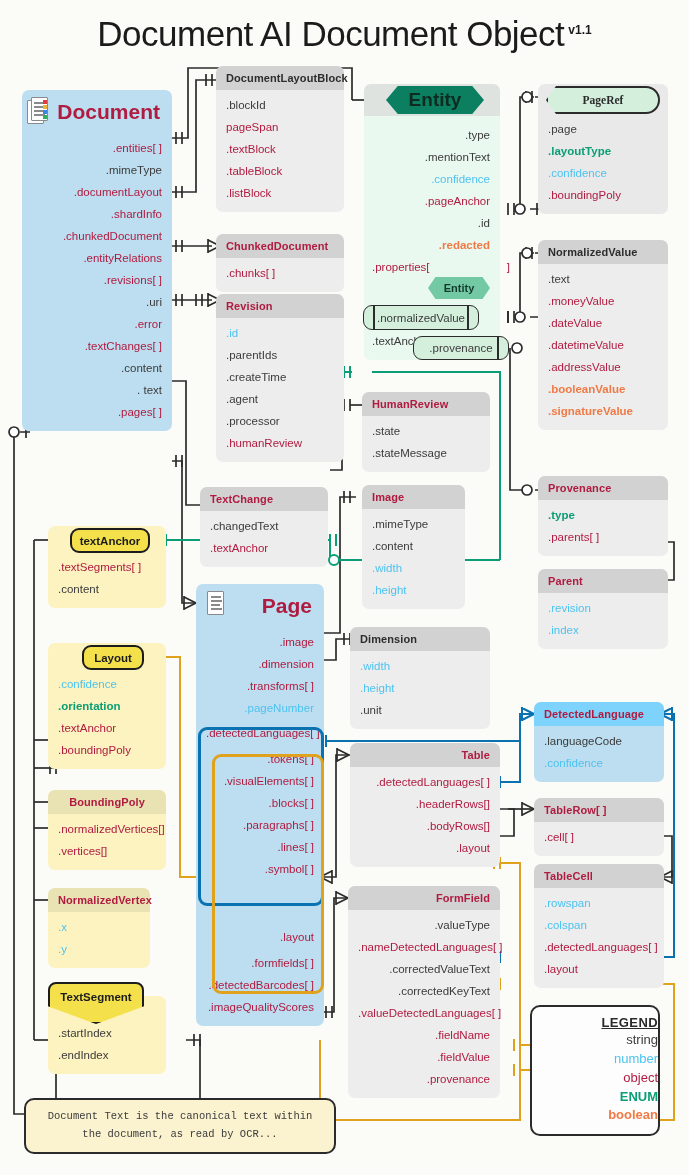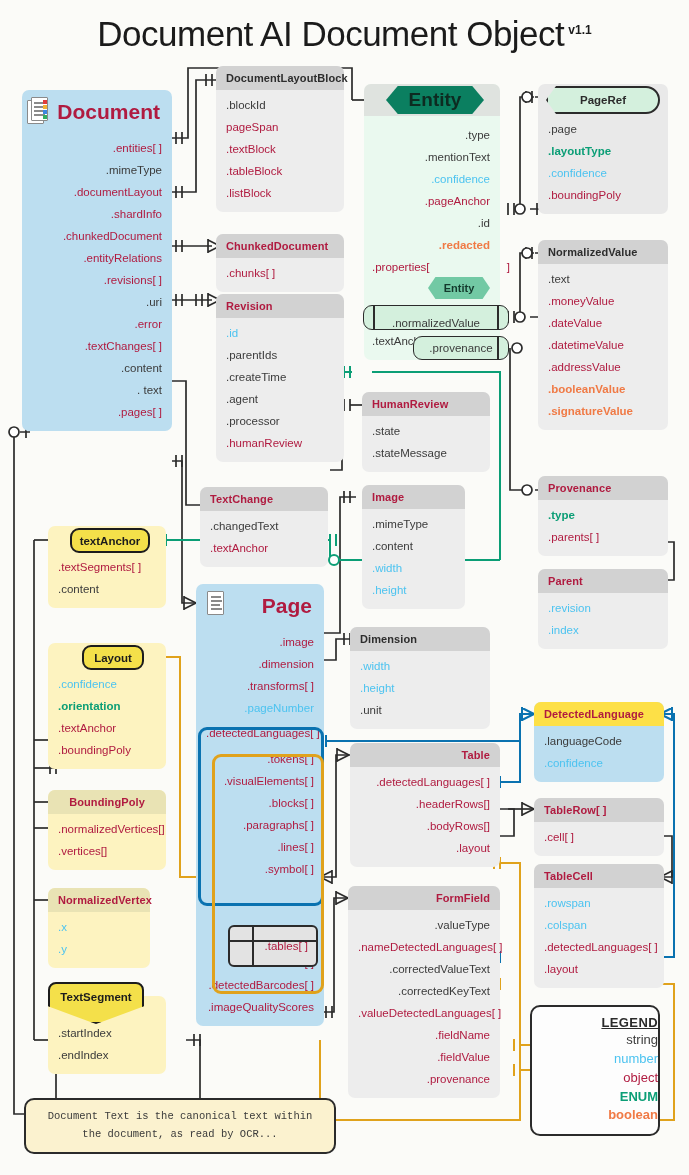--- a/index.html
+++ b/index.html
@@ -41,21 +41,21 @@
   .pal-blue       { background:#bcdef0; }
   .pal-green      { background:#eaf9ef; }
   .pal-green .hdr { background:#dfe3df; }
   .pal-mint       { background:#e9e9e9; }
   .pal-mint .hdr  { background:#d6f0dd; }
   .pal-gray       { background:#ededed; }
   .pal-gray .hdr  { background:#d2d2d2; }
   .pal-yellow     { background:#fdf3c0; }
   .pal-yellow .hdr{ background:#e9e3b4; }
   .pal-dl         { background:#bcdef0; }
-  .pal-dl .hdr    { background:#fde047; }
+  .pal-dl .hdr    { background:#7dd3fc; }
 
   .hdr-dark { color:#2d2d2d !important; }
 
   
   .bighdr { font-size:21px; font-weight:700; color:#b01b40; text-align:right;
             padding:7px 12px 7px 10px; display:flex; align-items:center; justify-content:flex-end; gap:6px;}
 
   
   .doc-ico { width:24px; height:29px; position:relative; flex:0 0 auto; margin-right:auto;}
   .doc-ico .pg { position:absolute; background:#fff; border:1.4px solid #8a8a8a; border-radius:1px;}
@@ -103,21 +103,21 @@
   
   .cyl { position:absolute; z-index:5; background:#d4f0dd; border:1.6px solid #2b2b2b;
          border-radius:9px; display:flex; align-items:center; justify-content:center;
          font-size:11.5px; color:#3b3b3b; }
   .cyl .endL { position:absolute; left:9px; top:0; bottom:0; width:1.6px; background:#2b2b2b;}
   .cyl .endR { position:absolute; right:9px; top:0; bottom:0; width:1.6px; background:#2b2b2b;}
 
   
   .stadium { border:2.2px solid #2b2b2b; border-radius:14px; background:#d4f0dd;
              font-weight:700; font-size:11.5px; color:#2b2b2b;
-             display:flex; align-items:center; justify-content:center;}
+             display:flex; align-items:center; justify-content:center;font-family:Liberation Serif, serif;}
   .tag-yellow { background:#f4e04a; border:2.2px solid #1c1c1c;
                 font-weight:700; font-size:11.5px; color:#1c1c1c;
                 display:flex; align-items:center; justify-content:center; }
 </style>
 </head>
 <body>
 
 <div id="canvas">
 
   <svg class="wires" viewBox="0 0 689 1175">
@@ -375,21 +375,21 @@
   </div>
 
   <div class="hexbox" style="left:386px; top:86px; width:98px; height:28px;">
     <div class="hex" style="width:100%;height:100%;font-size:19px;color:#0d2b21;background:#0b7f60;">Entity</div>
   </div>
 
   <div class="hexbox" style="left:428px; top:277px; width:62px; height:22px;">
     <div class="hex" style="width:100%;height:100%;font-size:11px;color:#143a2d;background:#72c9a4;">Entity</div>
   </div>
 
-  <div class="cyl" style="left:363px; top:305px; width:146px; height:25px;align-items:flex-end;">
+  <div class="cyl" style="left:363px; top:305px; width:116px; height:25px;">
     <span class="endL"></span>
       <span class="endR"></span>
     <span>.normalizedValue</span>
   </div>
 
   <div class="cyl" style="left:413px; top:336px; width:96px; height:24px;">
     <span class="endR"></span>
     <span>.provenance</span>
   </div>
 
@@ -542,25 +542,20 @@
       <div class="row r-right t-object">.layout</div>
       <div class="row r-right t-object" style="padding-top:9px;">.formfields[ ]</div>
       <div class="row r-right t-object">.detectedBarcodes[ ]</div>
       <div class="row r-right t-object">.imageQualityScores</div>
     </div>
   </div>
 
   <div class="grp grp-blue" style="left:198px; top:727px; width:126px; height:179px;"></div>
   <div class="grp grp-orange" style="left:212px; top:754px; width:112px; height:240px;"></div>
 
-  <div class="tblglyph" style="left:228px; top:925px; width:90px; height:42px;">
-    <span class="v1"></span>
-      <span class="h1"></span>
-    <span class="cap">.tables[ ]</span>
-  </div>
 
   <div class="box pal-gray" style="left:350px; top:743px; width:150px;">
     <div class="hdr r-right" style="text-align:right;">Table</div>
     <div class="rows">
       <div class="row r-right t-object">.detectedLanguages[ ]</div>
       <div class="row r-right t-object">.headerRows[]</div>
       <div class="row r-right t-object">.bodyRows[]</div>
       <div class="row r-right t-object">.layout</div>
     </div>
   </div>

